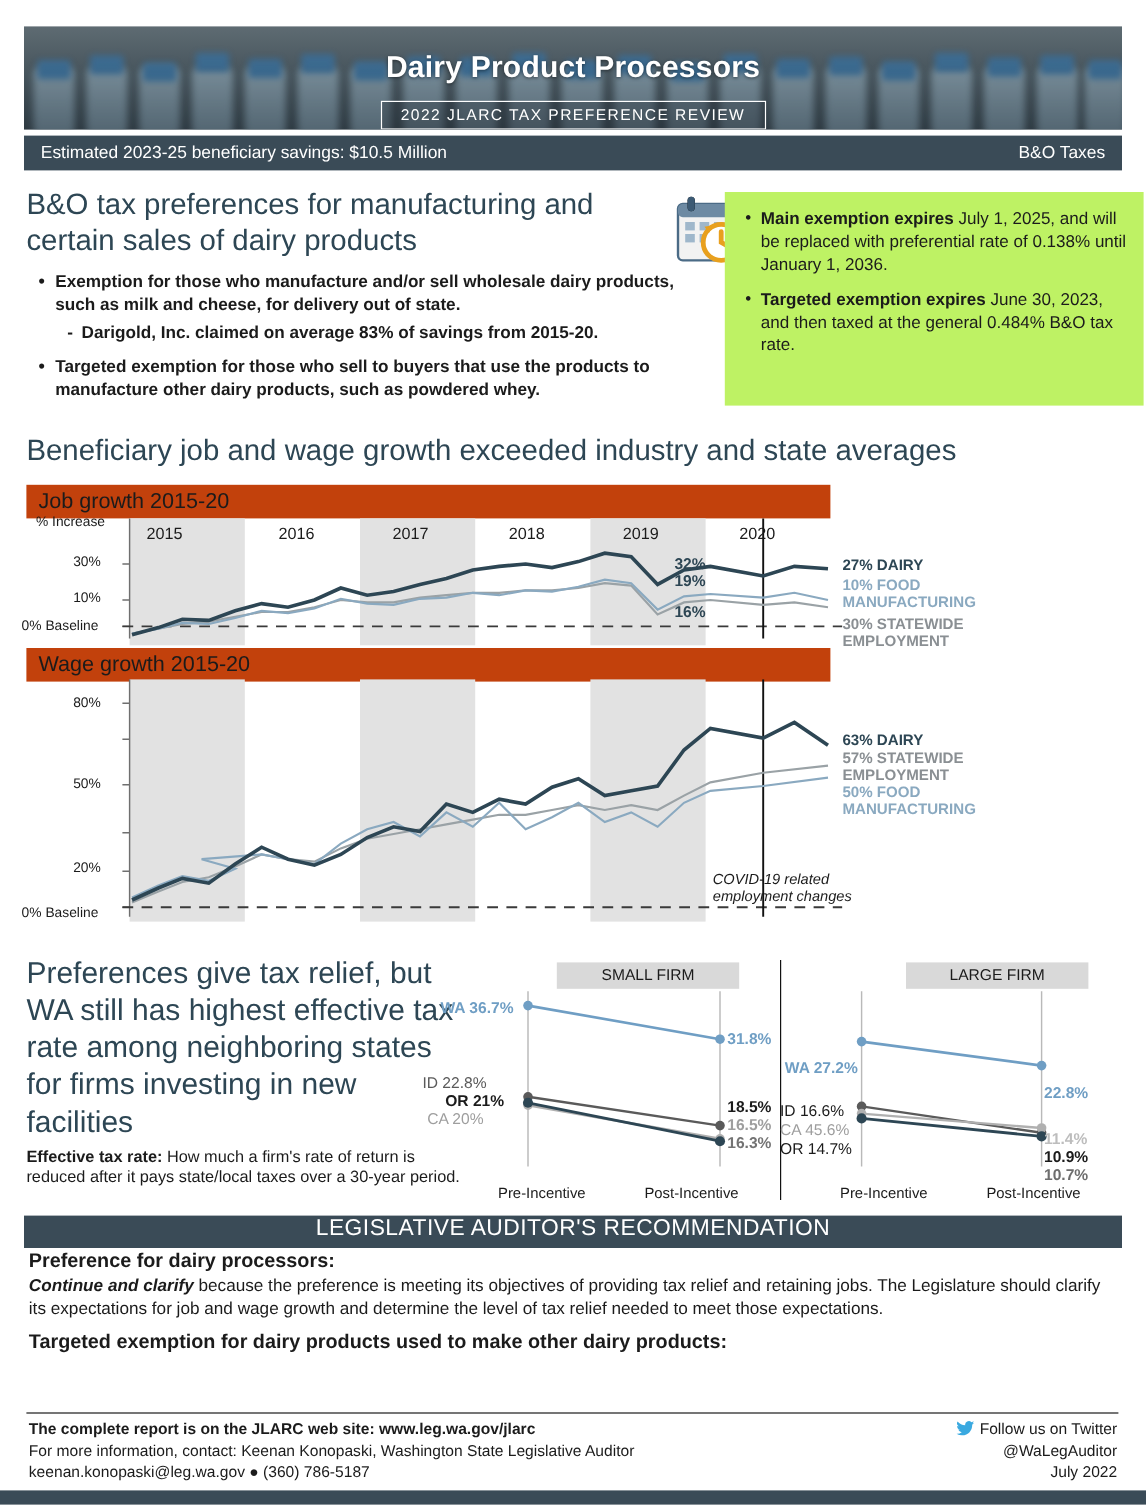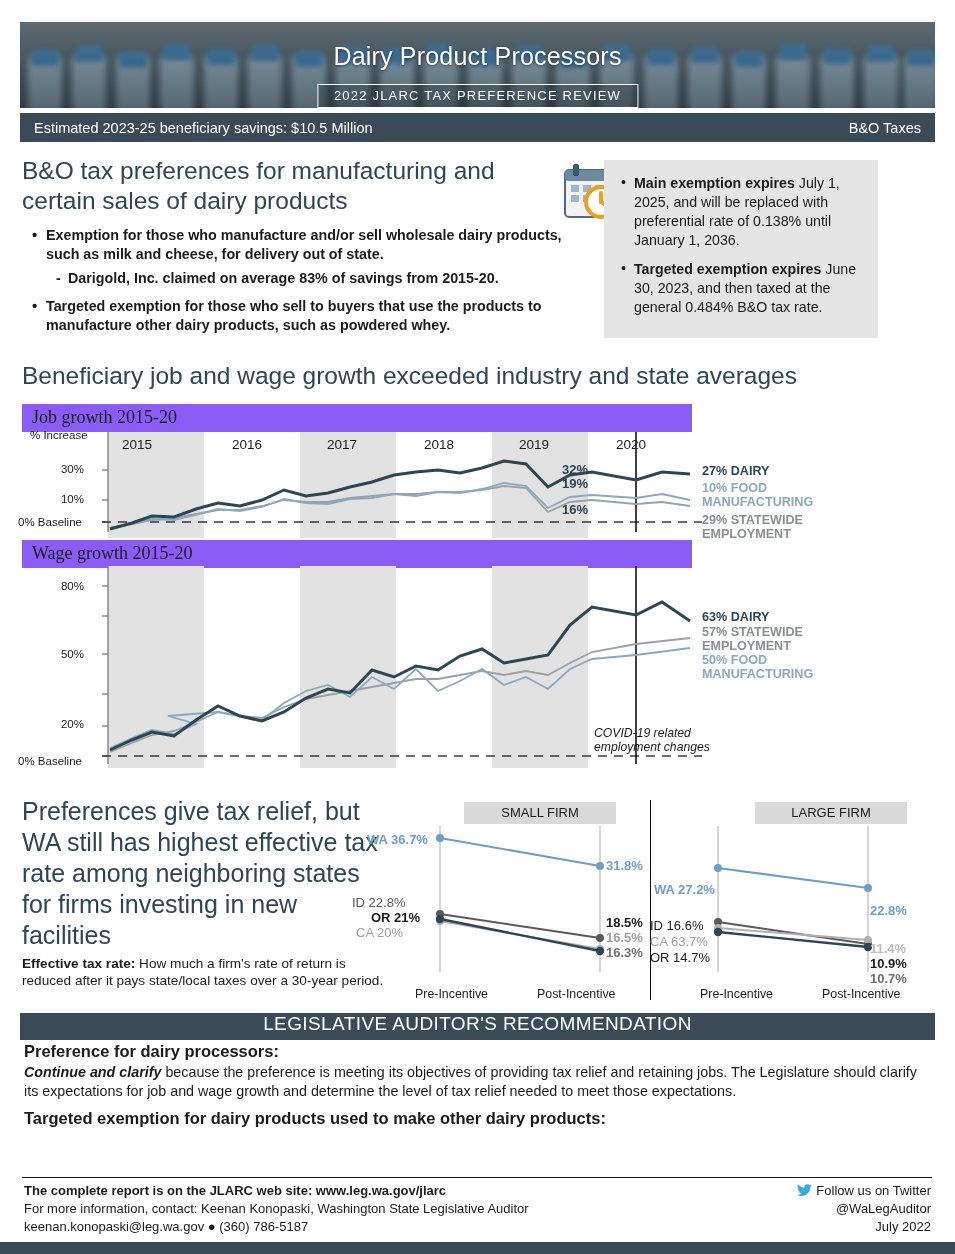--- a/index.html
+++ b/index.html
@@ -25,21 +25,21 @@
     position:absolute; bottom:-6px; width:34px; height:58px; border-radius:6px;
     background: linear-gradient(180deg,#9fb9c9,#6f8796);
     filter: blur(3px);
   }
   .hero .cap {
     position:absolute; width:28px; height:16px; border-radius:3px;
     background:#2f78b5; filter: blur(2.5px);
   }
   .hero-title {
     position:absolute; width:100%; top:20px; text-align:center;
-    color:#ffffff; font-size:25px; font-weight:400; letter-spacing:.2px;
+    color:#ffffff; font-size:25px; font-weight:700; letter-spacing:.2px;
     text-shadow: 0 1px 3px rgba(0,0,0,.5);
   }
   .subtitle-box {
     position:absolute; left:50%; transform:translateX(-50%); top:62px;
     border:1px solid #ffffff; color:#ffffff;
     font-size:13px; letter-spacing:1.2px; padding:3px 16px 4px 16px;
     background: rgba(40,50,58,.35);
     text-align: right;
   }
 
@@ -61,40 +61,40 @@
   }
   .bullets ul { margin:4px; padding-left:16px; list-style:none;font-weight:bold; }
   .bullets li { position:relative; margin-bottom:9px; }
   .bullets li.b::before {
     content:"•"; position:absolute; left:-14px; top:-1px; font-size:15px;
   }
   .bullets li.dash { margin-left:22px; margin-top:-4px; }
   .bullets li.dash::before { content:"-"; position:absolute; left:-12px; top:0; }
 
   .callout {
-    position:absolute; left:604px; top:160px; width:274px; height:178px;
-    background:#e5e5e5;
+    position:absolute; left:604px; top:160px; width:349px; height:178px;
+    background:#bef264;
   }
   .callout ul { margin:0; padding:14px 14px 0 30px; list-style:none; }
   .callout li { position:relative; font-size:14.2px; line-height:19px; margin-bottom:10px; }
   .callout li::before { content:"•"; position:absolute; left:-13px; top:-1px; }
   .callout b { font-weight:700; }
 
   .cal-icon { position:absolute; left:562px; top:162px; width:60px; height:58px; }
 
   
   .growth-h {
     position:absolute; left:22px; top:362px; width:910px;
     font-size:24.5px; color:#2d4654;
   }
 
   
   .panel-label {
-    position:absolute; background:#8b5cf6; color:#1b1b1b;
-    font-size:18px; padding:3px 10px 4px 10px;font-family:Liberation Serif, serif;
+    position:absolute; background:#c2410c; color:#1b1b1b;
+    font-size:18px; padding:3px 10px 4px 10px;
   }
   .chart-area { position:absolute; }
   .yearlab { position:absolute; font-size:13.5px; color:#1b1b1b; }
   .ticklab { position:absolute; font-size:11.5px; color:#1b1b1b; text-align:right; }
   .serieslab { position:absolute; font-size:12.6px; line-height:14px; font-weight:700; }
   .small-ital { position:absolute; font-style:italic; font-size:12.2px; line-height:14px; color:#1b1b1b; }
 
   
   .relief-title {
     position:absolute; left:22px; top:796px; width:360px;
@@ -265,21 +265,21 @@
   <div class="ticklab" style="left:26px; top:463px; width:58px;">30%</div>
   <div class="ticklab" style="left:26px; top:493px; width:58px;">10%</div>
   <div class="ticklab" style="left:18px; top:516px; width:66px; text-align:left;">0% Baseline</div>
 
   <div class="vlabel" style="left:562px; top:462px; color:#2d4654;">32%</div>
   <div class="vlabel" style="left:562px; top:476px; color:#2d4654;">19%</div>
   <div class="vlabel" style="left:562px; top:502px; color:#2d4654;">16%</div>
 
   <div class="serieslab" style="left:702px; top:464px; color:#2d4654;">27% DAIRY</div>
   <div class="serieslab" style="left:702px; top:481px; width:160px; color:#8aa9c0;">10% FOOD MANUFACTURING</div>
-  <div class="serieslab" style="left:702px; top:513px; width:160px; color:#8a8f93;">29% STATEWIDE EMPLOYMENT</div>
+  <div class="serieslab" style="left:702px; top:513px; width:160px; color:#8a8f93;">30% STATEWIDE EMPLOYMENT</div>
 
   <div class="panel-label" style="left:22px; top:540px; width:670px;">Wage growth 2015-20</div>
 
   <div class="chart-area" style="left:22px; top:566px; width:680px; height:208px;">
     <svg width="680" height="208" viewBox="0 0 680 208">
       <rect x="86" y="0" width="96" height="202" fill="#e2e2e2"></rect>
       <rect x="278" y="0" width="96" height="202" fill="#e2e2e2"></rect>
       <rect x="470" y="0" width="96" height="202" fill="#e2e2e2"></rect>
       <line x1="86" y1="0" x2="86" y2="198" stroke="#6f6f6f" stroke-width="1.2"></line>
       <line x1="80" y1="20" x2="86" y2="20" stroke="#6f6f6f" stroke-width="1.2"></line>
@@ -366,21 +366,21 @@
       <circle cx="56" cy="106" r="4" fill="#b0b0b0"></circle>
         <circle cx="206" cy="118" r="4" fill="#b0b0b0"></circle>
       <polyline fill="none" stroke="#2d4654" stroke-width="2.4" points="56,110 206,125"></polyline>
       <circle cx="56" cy="110" r="4.2" fill="#2d4654"></circle>
         <circle cx="206" cy="125" r="4.2" fill="#2d4654"></circle>
     </svg>
   </div>
   <div class="vlabel" style="left:654px; top:882px; color:#6f9ec4;">WA 27.2%</div>
   <div class="vlabel" style="left:870px; top:903px; color:#6f9ec4;">22.8%</div>
   <div class="vlabel" style="left:650px; top:918px; color:#1b1b1b; font-weight:400;">ID 16.6%</div>
-  <div class="vlabel" style="left:650px; top:934px; color:#9e9e9e; font-weight:400;">CA 63.7%</div>
+  <div class="vlabel" style="left:650px; top:934px; color:#9e9e9e; font-weight:400;">CA 45.6%</div>
   <div class="vlabel" style="left:650px; top:950px; color:#1b1b1b; font-weight:400;">OR 14.7%</div>
   <div class="vlabel" style="left:870px; top:941px; color:#bdbdbd;text-align:right;">11.4%</div>
   <div class="vlabel" style="left:870px; top:956px; color:#1b1b1b;">10.9%</div>
   <div class="vlabel" style="left:870px; top:971px; color:#6e6e6e;">10.7%</div>
   <div class="axlab" style="left:700px; top:987px;">Pre-Incentive</div>
   <div class="axlab" style="left:822px; top:987px;">Post-Incentive</div>
 
   <div class="rec-bar">LEGISLATIVE AUDITOR'S RECOMMENDATION</div>
   <div class="rec-body">
     <div class="rec-h">Preference for dairy processors:</div>

